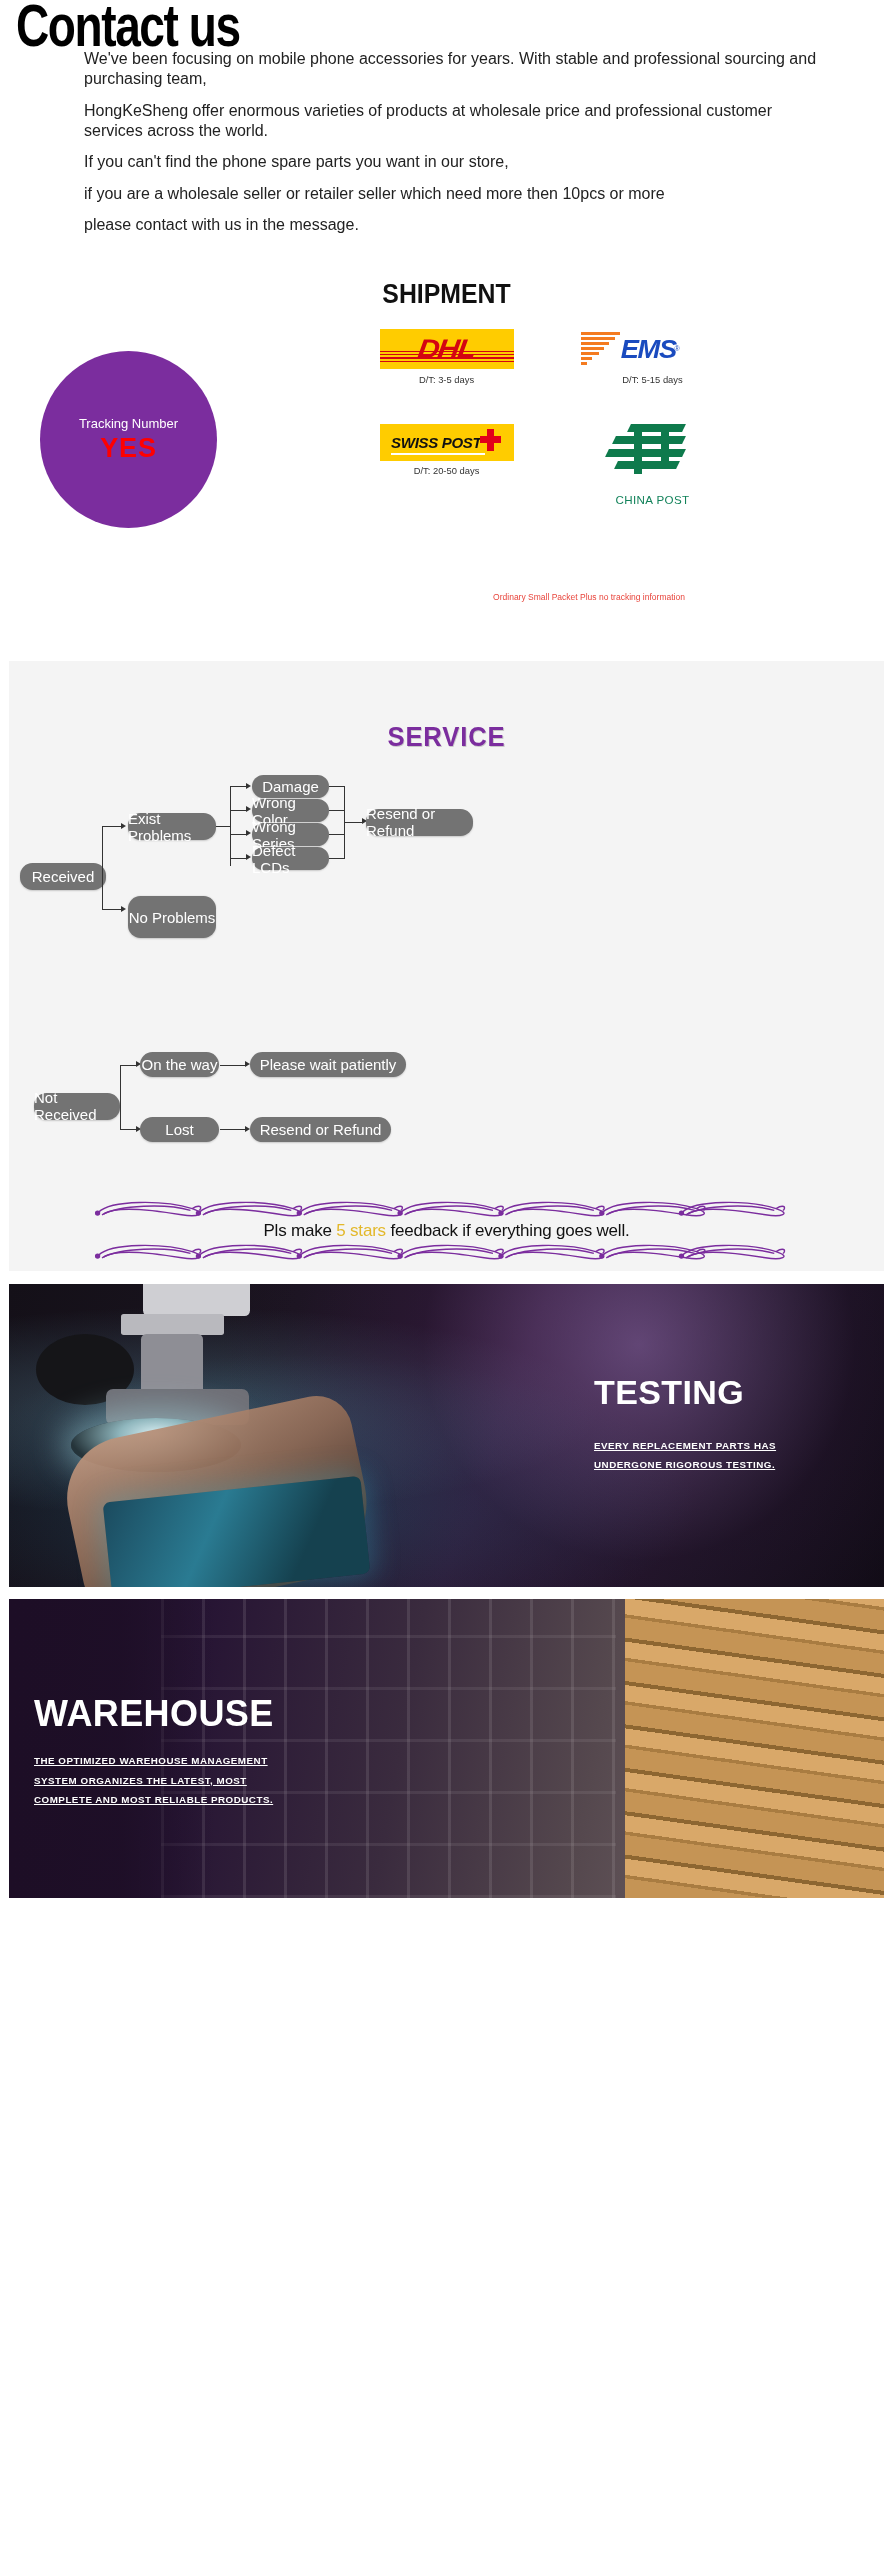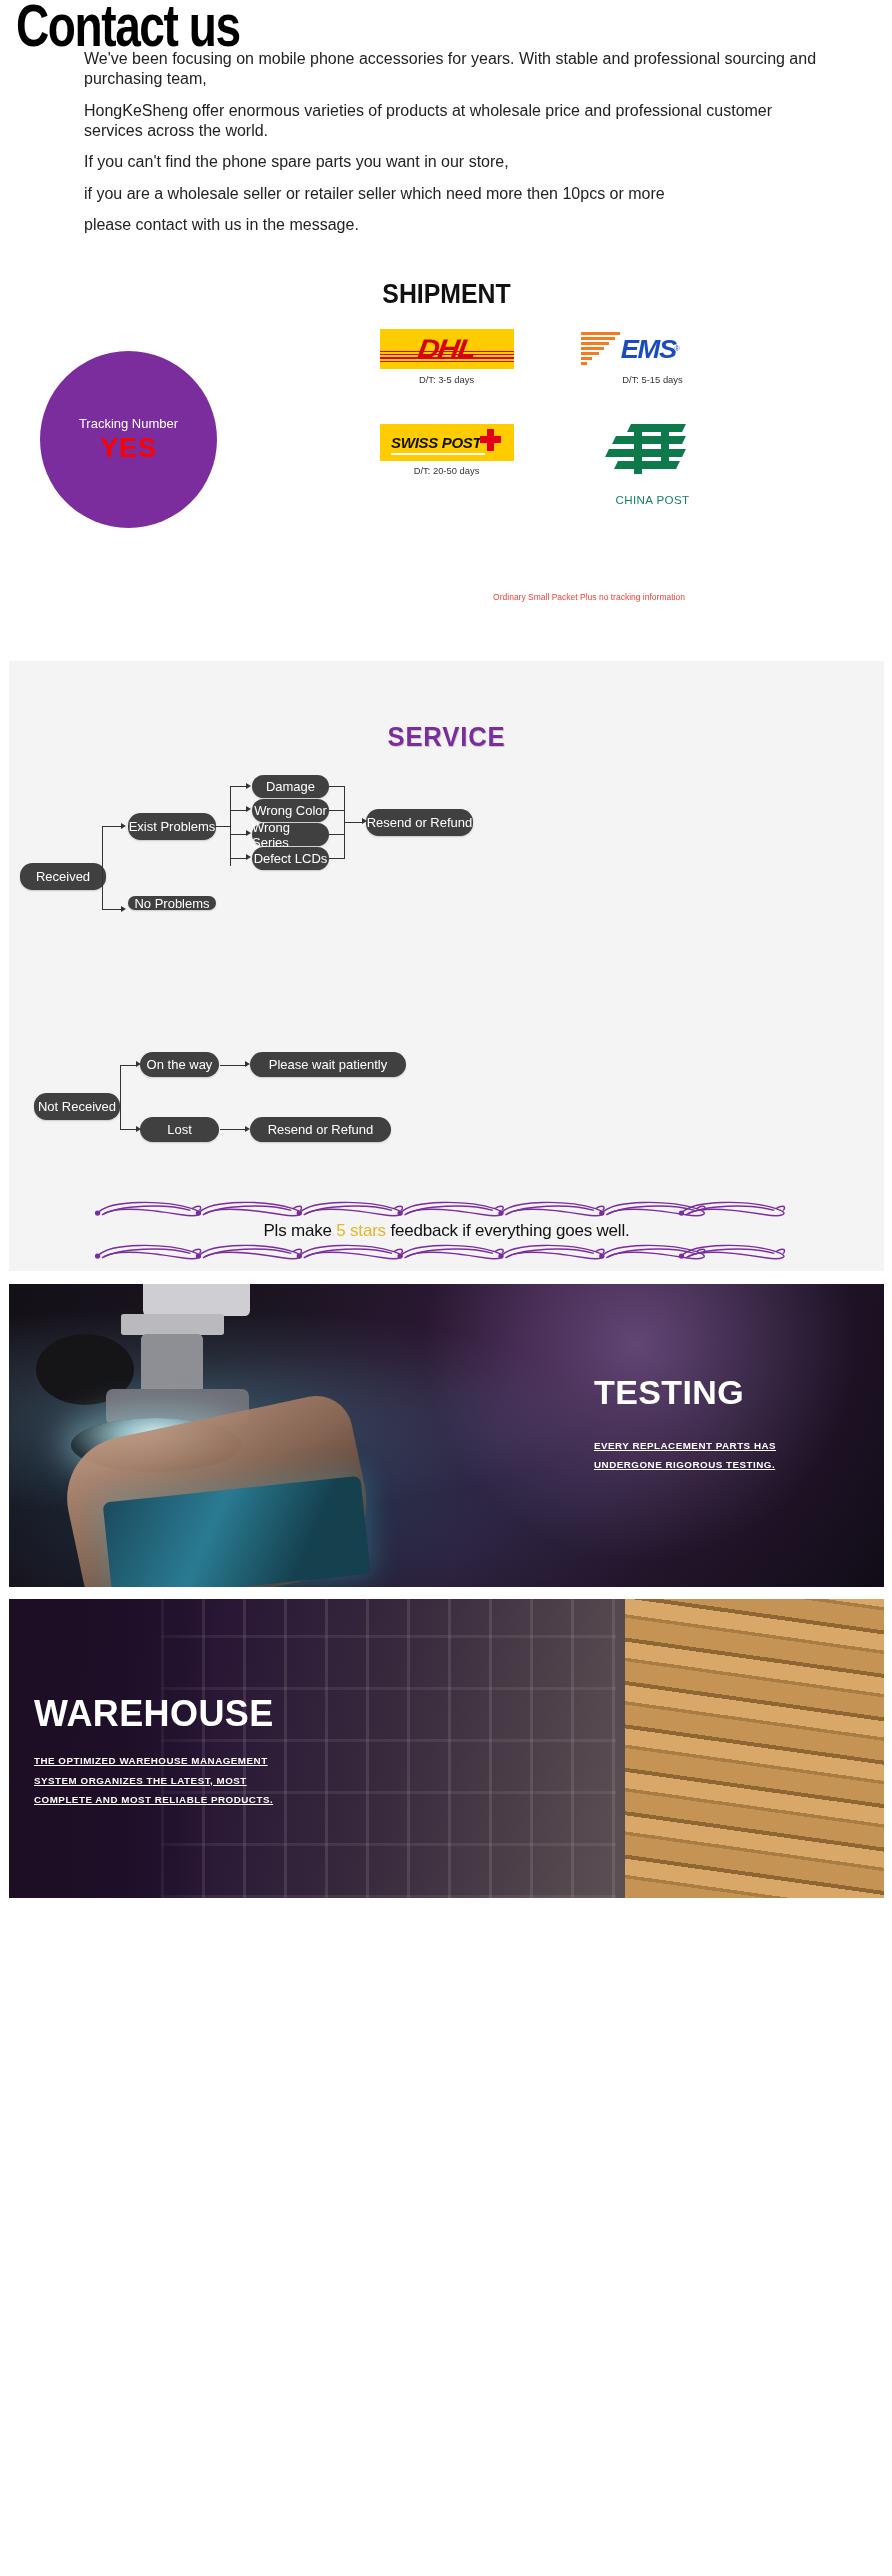--- a/index.html
+++ b/index.html
@@ -89,24 +89,24 @@
   .service{background:#f4f4f4;margin:0 9px;padding:0 0 5.4px 0;position:relative;}
   .service-title{
     text-align:center;font-size:27px;font-weight:bold;color:#7B2D9E;
     padding-top:61px;letter-spacing:0.9px;
     text-shadow:0.9px 0.9px 0 rgba(0,0,0,0.18);
     transform:scaleX(0.95);
   }
   .flow{position:relative;height:259px;margin-top:27px;}
   .node{
     position:absolute;
-    background:#404040;color:#fff;
+    background:#737373;color:#fff;
     border-radius:12.5px;
     display:flex;align-items:center;justify-content:center;
-    font-size:13px;
+    font-size:15px;
     box-shadow:0 0.9px 1.8px rgba(0,0,0,.18);
   }
   .ln{position:absolute;background:#333;}
   .ln.h{height:1.1px;}
   .ln.v{width:1.1px;}
   .arw{position:absolute;width:0;height:0;border-top:3.6px solid transparent;border-bottom:3.6px solid transparent;border-left:5.4px solid #333;}
 
   .flow2{position:relative;height:112px;margin-top:10.7px;}
 
   
@@ -257,21 +257,21 @@
 
       <div class="node" style="left:11px;top:83px;width:86px;height:27px;">Received</div>
 
       <div class="ln v" style="left:93px;top:46px;height:84px;"></div>
       <div class="ln h" style="left:93px;top:46px;width:19.6px;"></div>
       <div class="arw" style="left:112px;top:43px;"></div>
       <div class="ln h" style="left:93px;top:129px;width:19.6px;"></div>
       <div class="arw" style="left:112px;top:126px;"></div>
 
       <div class="node" style="left:119px;top:33px;width:88px;height:27px;">Exist Problems</div>
-      <div class="node" style="left:119px;top:116px;width:88px;height:14px;">No Problems</div>
+      <div class="node" style="left:119px;top:116px;width:88px;height:42px;">No Problems</div>
 
       <div class="ln h" style="left:207px;top:46px;width:15px;"></div>
       <div class="ln v" style="left:221px;top:6.2px;height:80px;"></div>
 
       <div class="ln h" style="left:221px;top:6.2px;width:16px;"></div>
         <div class="arw" style="left:237px;top:2.7px;"></div>
       <div class="ln h" style="left:221px;top:29.5px;width:16px;"></div>
         <div class="arw" style="left:237px;top:26px;"></div>
       <div class="ln h" style="left:221px;top:54px;width:16px;"></div>
         <div class="arw" style="left:237px;top:50px;"></div>

